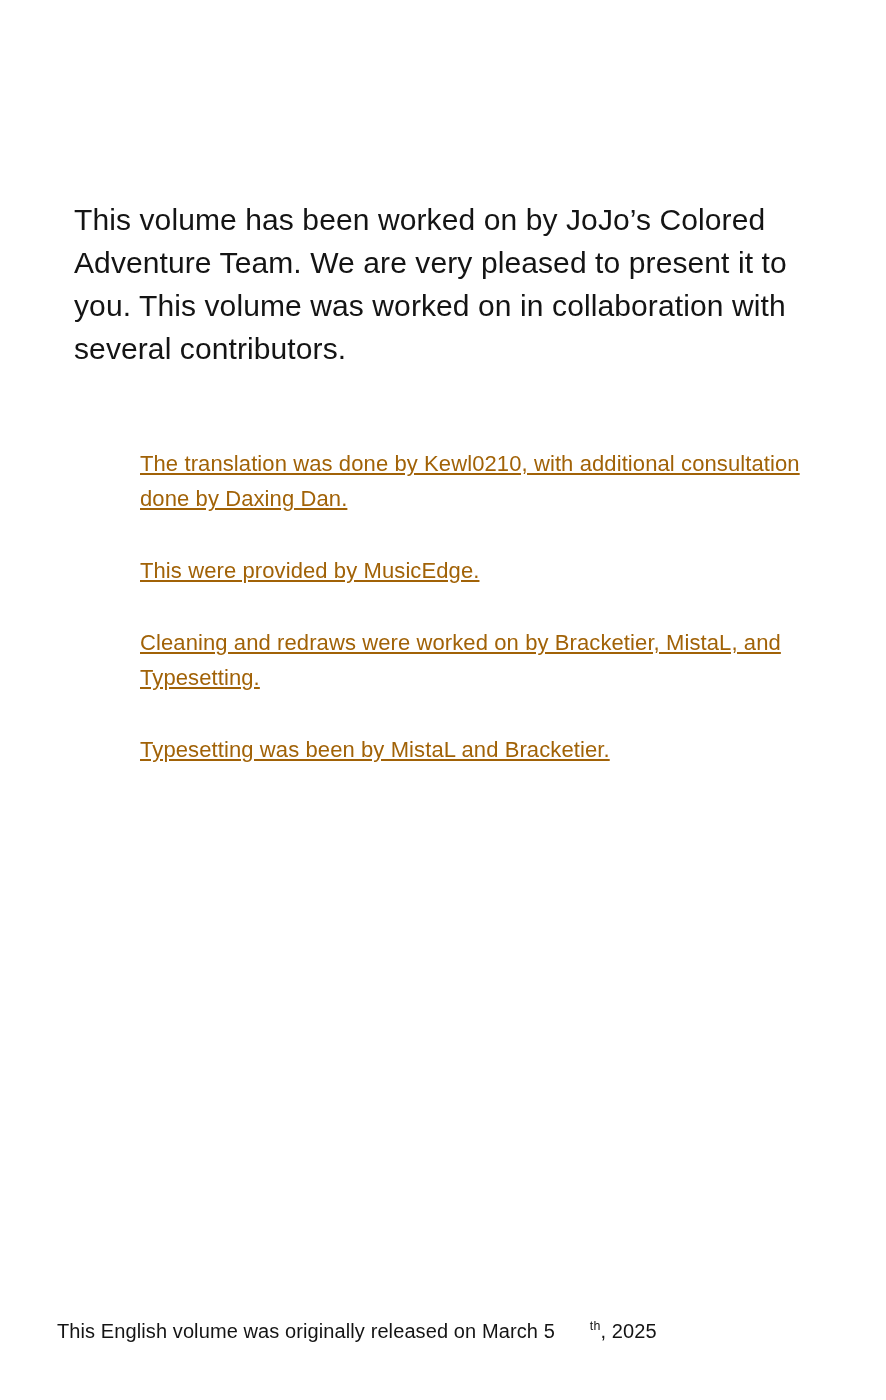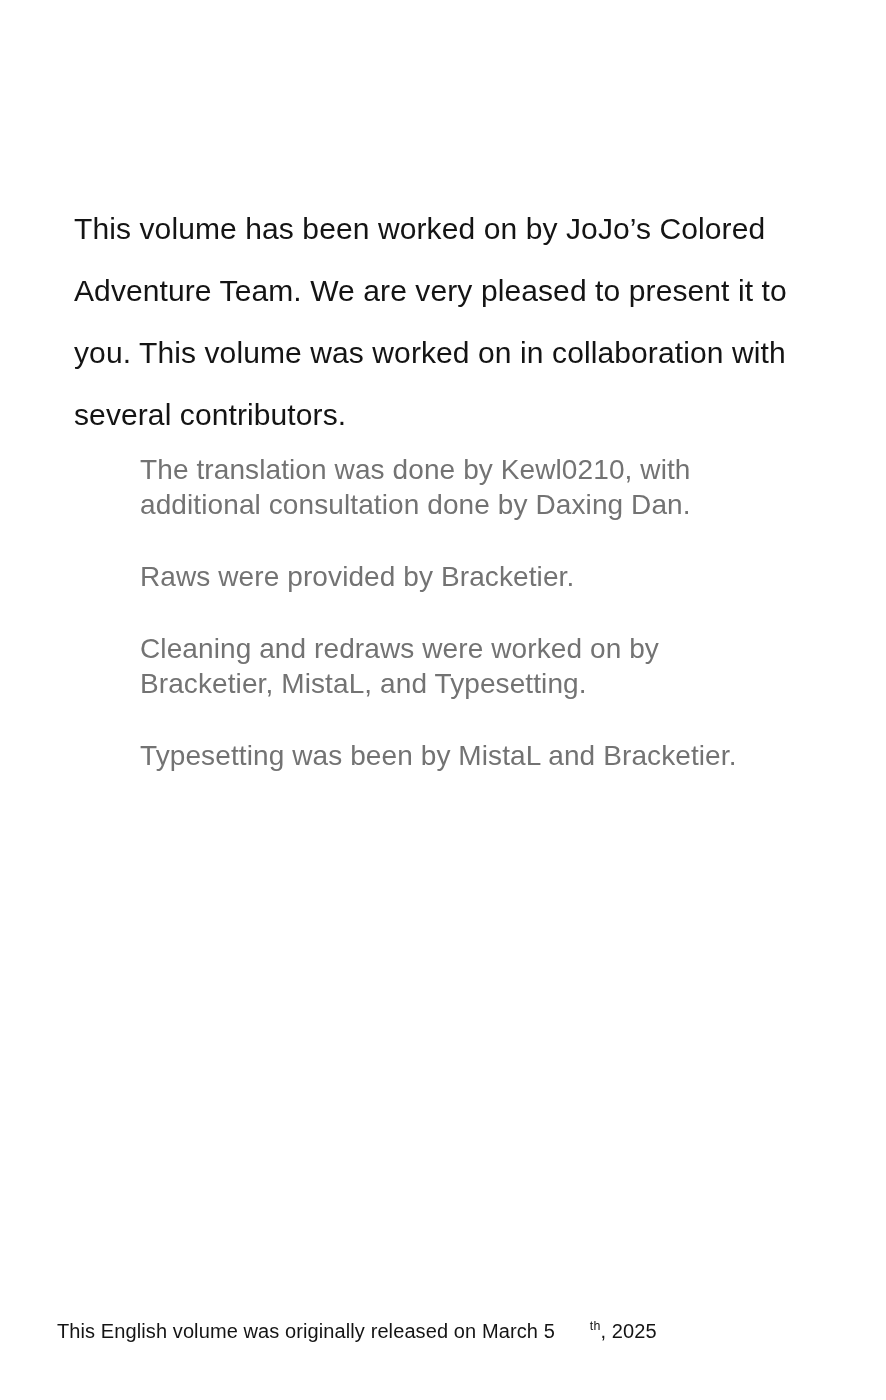--- a/index.html
+++ b/index.html
@@ -20,37 +20,38 @@
     width: 886px;
     height: 1400px;
     box-sizing: border-box;
   }
   .intro {
     position: absolute;
     left: 74px;
     top: 168px;
     width: 730px;
     font-size: 30px;
-    line-height: 62px;
+    line-height: 43px;
     font-weight: 400;
     letter-spacing: 0.1px;
     color: #141414;
   }
   .credits {
     position: absolute;
     left: 140px;
     top: 424px;
     width: 660px;
   }
   .credit-item {
-    font-size: 28px;
+    font-size: 22px;
     line-height: 35px;
-    color: #737373;
+    color: #a16207;
     margin-bottom: 37px;
     letter-spacing: 0.1px;
+    text-decoration: underline;
   }
   .credit-item:last-child {
     margin-bottom: 0;
   }
   .footer {
     position: absolute;
     left: 57px;
     bottom: 55px;
     font-size: 20px;
     line-height: 28px;
@@ -66,21 +67,21 @@
 </style>
 </head>
 <body>
 
 <div class="page">
 
   <p class="intro">This volume has been worked on by JoJo’s Colored Adventure Team. We  are very pleased to present it to you. This volume was worked on in collaboration with several contributors.</p>
 
   <div class="credits">
     <p class="credit-item">The translation was done by Kewl0210, with additional consultation done by Daxing Dan.</p>
-    <p class="credit-item">Raws were provided by Bracketier.</p>
+    <p class="credit-item">This were provided by MusicEdge.</p>
     <p class="credit-item">Cleaning and redraws were worked on by Bracketier, MistaL, and Typesetting.</p>
     <p class="credit-item">Typesetting was been by  MistaL and Bracketier.</p>
   </div>
 
   <div class="footer">
     <span>This English volume was originally released on March 5</span><sup>th</sup><span>, 2025</span>
   </div>
 
 </div>
 

